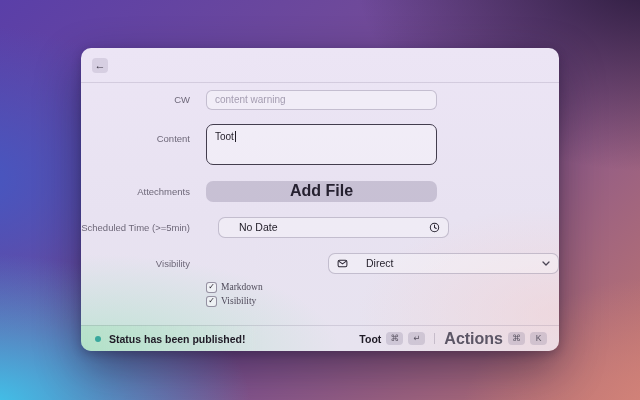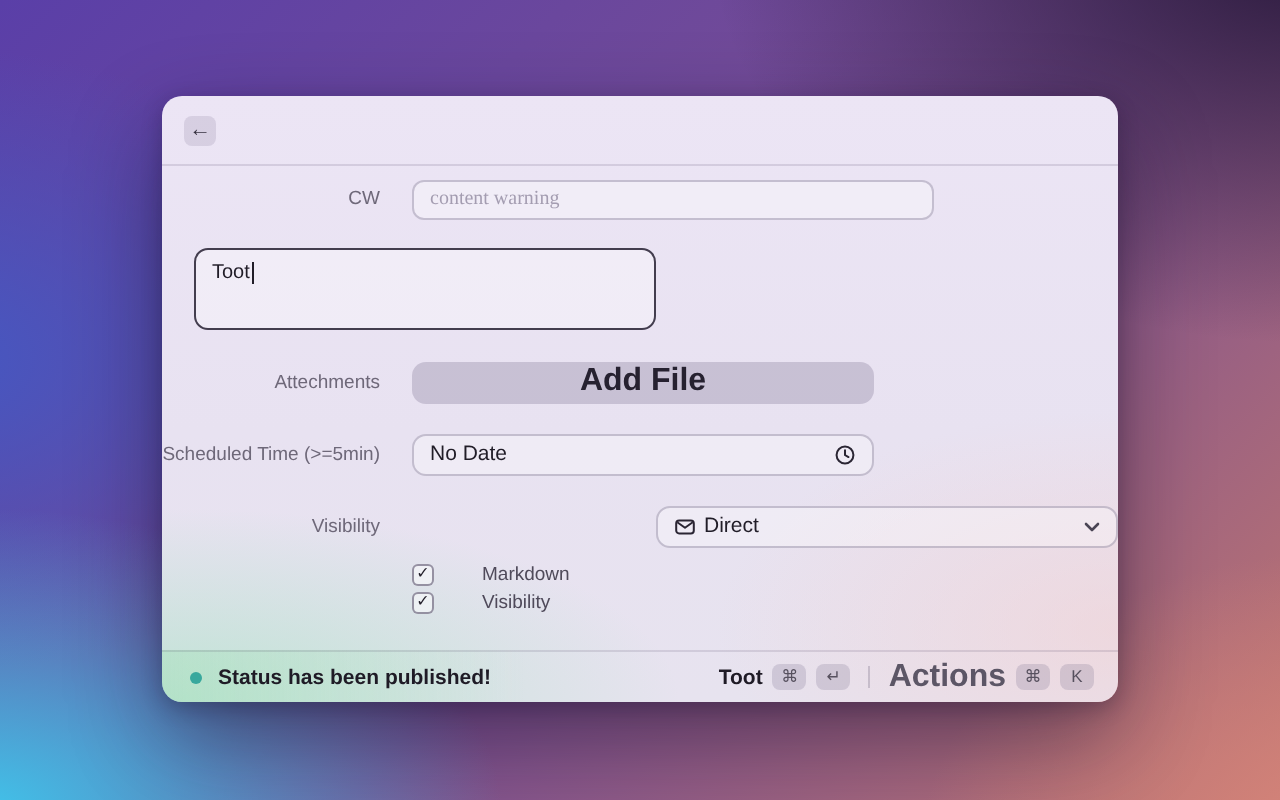--- a/index.html
+++ b/index.html
@@ -30,48 +30,48 @@
     display:flex;align-items:center;justify-content:center;
     font-size:11px;line-height:1;color:#36313f;cursor:default;}
   .rows{position:absolute;top:41px;left:0;right:0;display:flex;flex-direction:column;}
   .row{display:flex;align-items:center;}
   .row .lbl{width:109px;text-align:right;font-size:9.5px;color:#6e6879;flex-shrink:0;}
   .row .fld{margin-left:16px;width:231px;box-sizing:border-box;}
   .row-cw{margin-bottom:14px;}
   .row-content{margin-bottom:16px;align-items:flex-start;}
   .row-content .lbl{padding-top:9px;}
   .row-attach{margin-bottom:15px;}
-  .row-sched{margin-bottom:15px;}
+  .row-sched{margin-bottom:15px;gap:12px;}
   .row-vis{margin-bottom:8px;justify-content:space-between;}
   .row-check{margin-bottom:3px;}
   .input{height:20px;border:1px solid rgba(73,62,99,0.27);border-radius:6px;
     background:rgba(255,255,255,0.33);padding:4px 8px;font-size:10px;color:#2a2533;
-    width:261px;box-sizing:border-box;outline:none;
-    font-family:Liberation Serif, serif;}
+    width:231px;box-sizing:border-box;outline:none;
+    font-family:Liberation Sans, sans-serif;}
   .input::placeholder{color:#a49db1;}
   .textarea{height:41px;border:1.5px solid #433d4e;border-radius:7px;
     background:rgba(255,255,255,0.33);padding:6px 8px;font-size:10px;
     color:#211d28;font-weight:500;line-height:1.2;}
   .caret{display:inline-block;width:1px;height:11px;background:#211d28;
     margin-left:1px;vertical-align:text-bottom;}
   .btn-addfile{height:21px;background:rgba(116,103,136,0.28);border-radius:7px;
     display:flex;align-items:center;justify-content:center;
     font-size:16px;font-weight:700;color:#262130;cursor:default;}
   .select{height:21px;border:1px solid rgba(73,62,99,0.27);border-radius:7px;
     background:rgba(255,255,255,0.33);display:flex;align-items:center;
     padding:0 8px;font-size:10.5px;color:#211d28;font-weight:500;}
   .select .grow{flex:1;}
-  .select .val{margin-left:4px;}
-  .select .val-first{margin-left:0;}
+  .select .val{margin-left:18px;}
+  .select .val-first{margin-left:12px;}
   .checkbox-row{margin-left:125px;height:11px;align-items:center;display:flex;}
   .checkbox{width:11px;height:11px;border-radius:3px;border:1px solid rgba(60,50,80,0.5);
     background:rgba(255,255,255,0.5);box-sizing:border-box;display:flex;
     align-items:center;justify-content:center;font-size:8px;font-weight:700;
     color:#211d28;line-height:1;}
-  .checkbox-lbl{margin-left:24px;font-size:9.5px;color:#4f4a5a;}
+  .checkbox-lbl{margin-left:4px;font-size:9.5px;color:#4f4a5a;font-family:Liberation Serif, serif;}
   .footer{position:absolute;bottom:0;left:0;right:0;height:26px;
     border-top:1px solid rgba(70,60,95,0.14);display:flex;align-items:center;
     padding:0 12px 0 14px;box-sizing:border-box;
     background:linear-gradient(90deg, rgba(160,224,180,0.38) 0%, rgba(160,224,180,0) 38%);}
   .status{display:flex;align-items:center;gap:8px;}
   .dot{width:6px;height:6px;border-radius:50%;}
   .status-text{font-size:10.5px;font-weight:600;color:#1f1b26;}
   .footer-right{margin-left:auto;display:flex;align-items:center;gap:5px;}
   .action-label{font-size:10.5px;font-weight:700;color:#1f1b26;}
   .actions-label{font-size:16px;color:#5c5666;font-weight:bold;}
@@ -95,20 +95,21 @@
   <div class="rows">
 
     <div class="row row-cw">
       <div class="lbl">CW</div>
       <div class="fld">
         <input class="input" type="text" placeholder="content warning" style="">
       </div>
     </div>
 
     <div class="row row-content">
+      <div class="lbl">Content</div>
       <div class="fld textarea">
         <span>Toot</span><span class="caret"></span>
       </div>
     </div>
 
     <div class="row row-attach">
       <div class="lbl">Attechments</div>
       <div class="fld btn-addfile">
         <span>Add File</span>
       </div>

